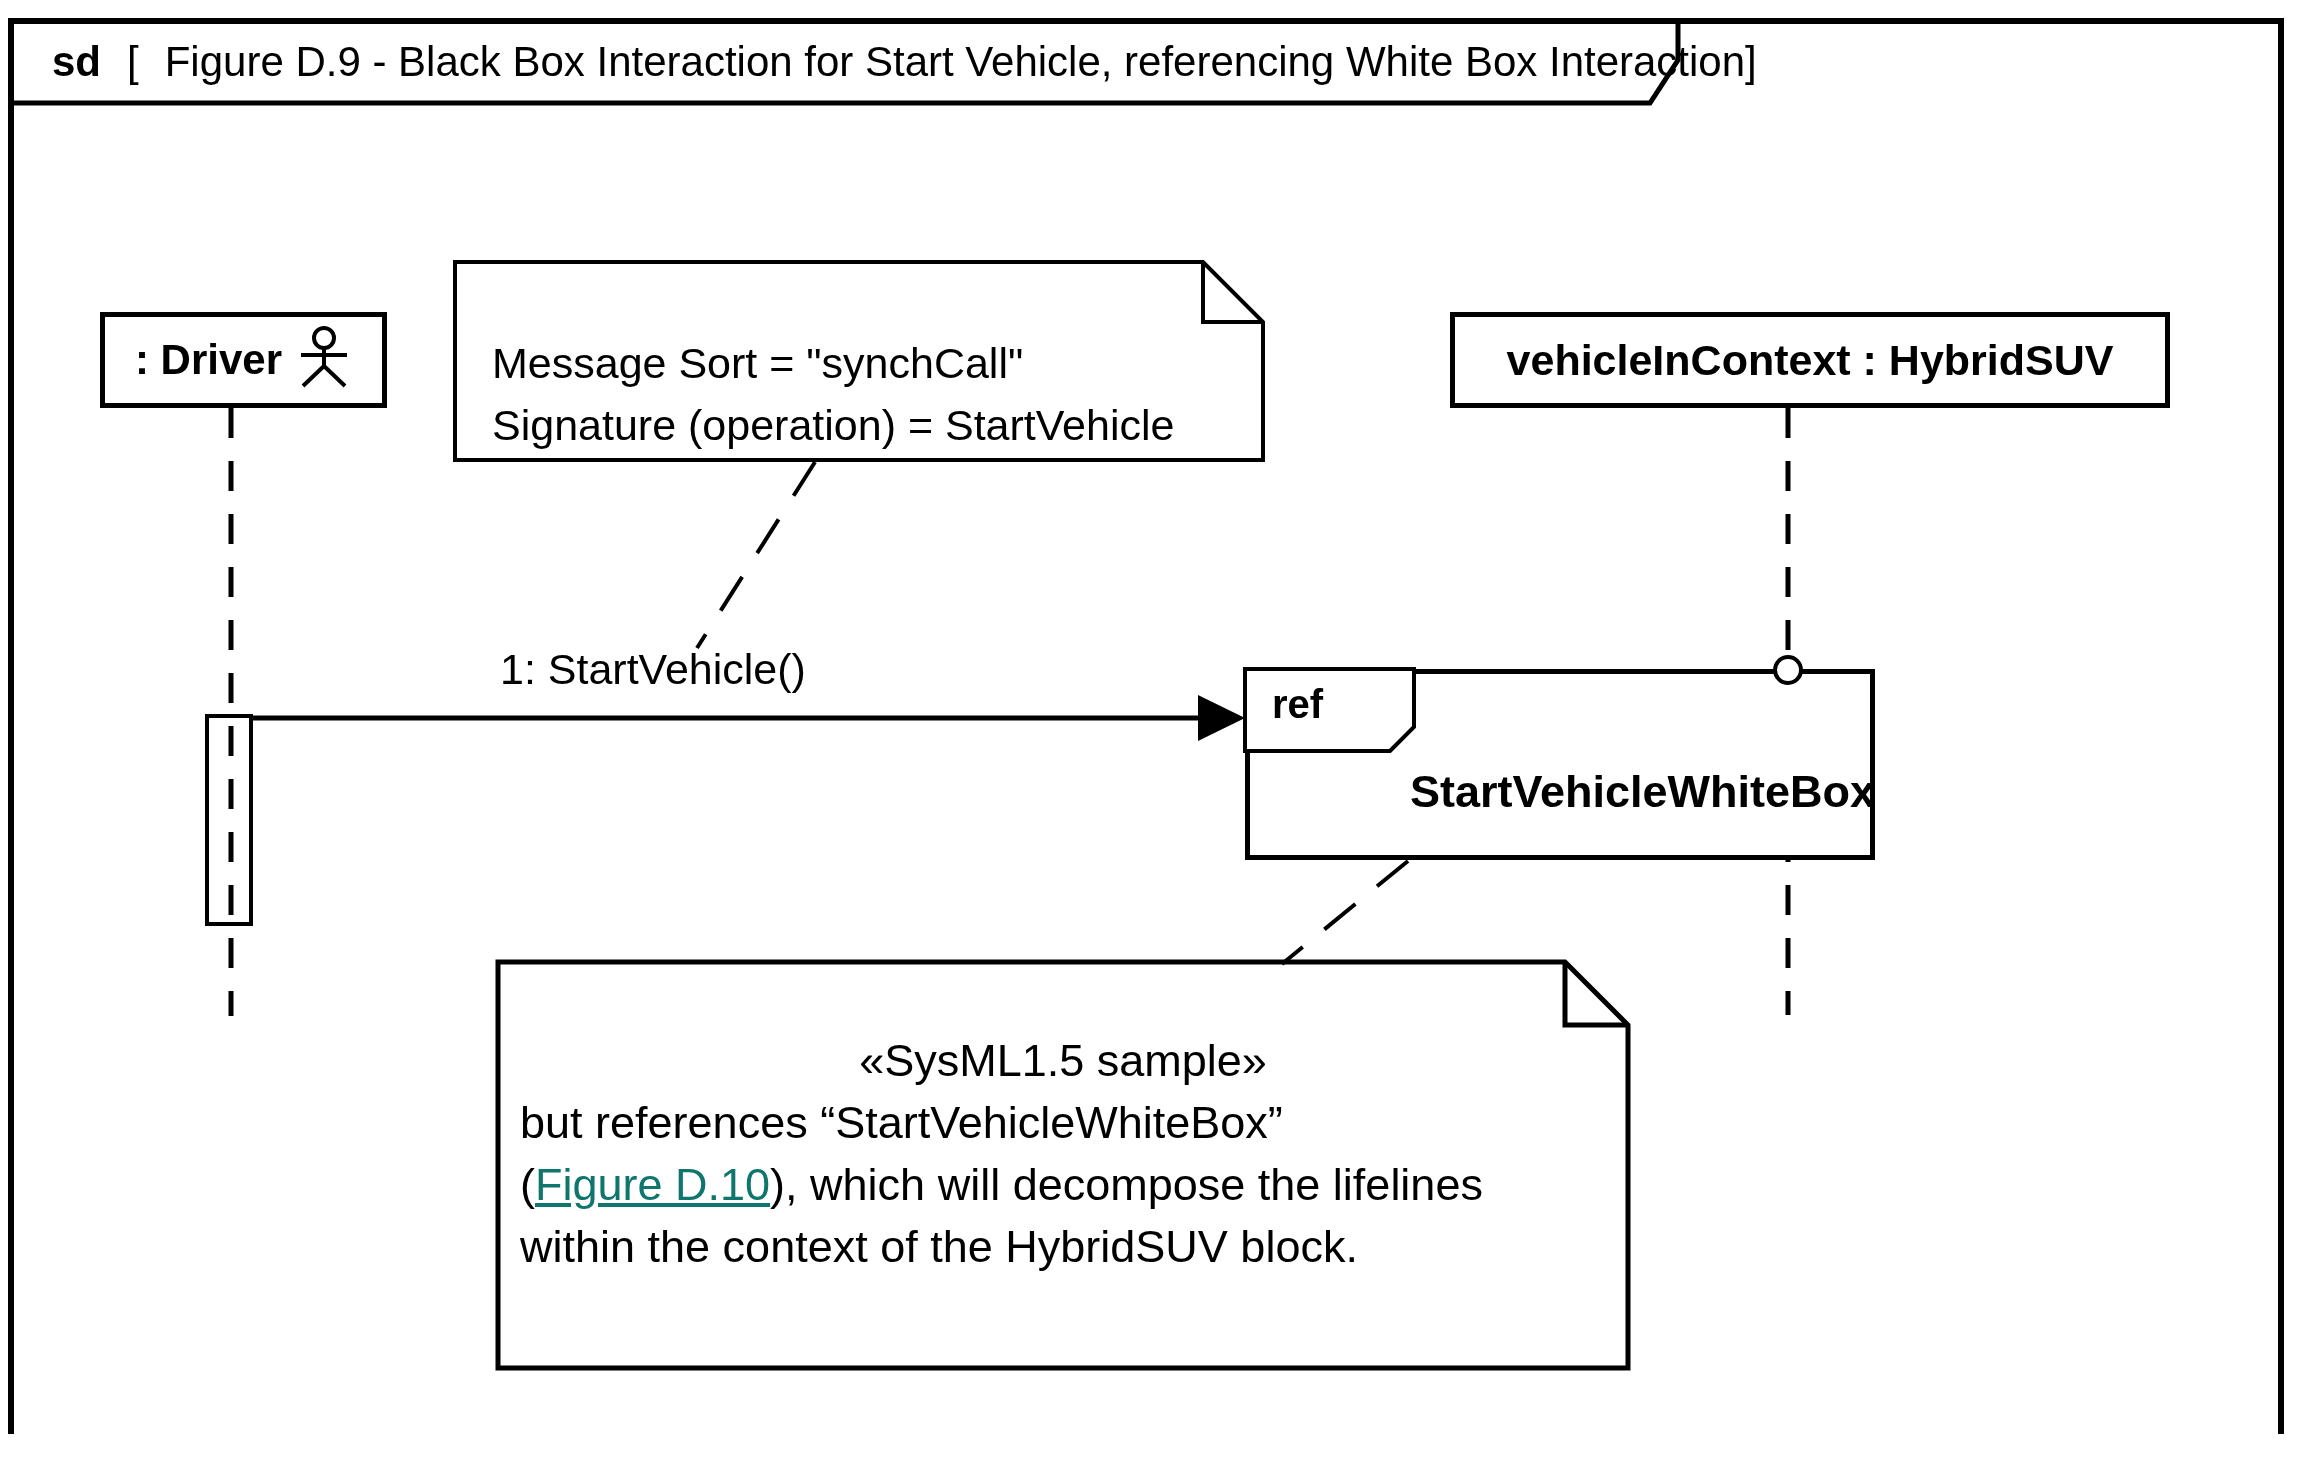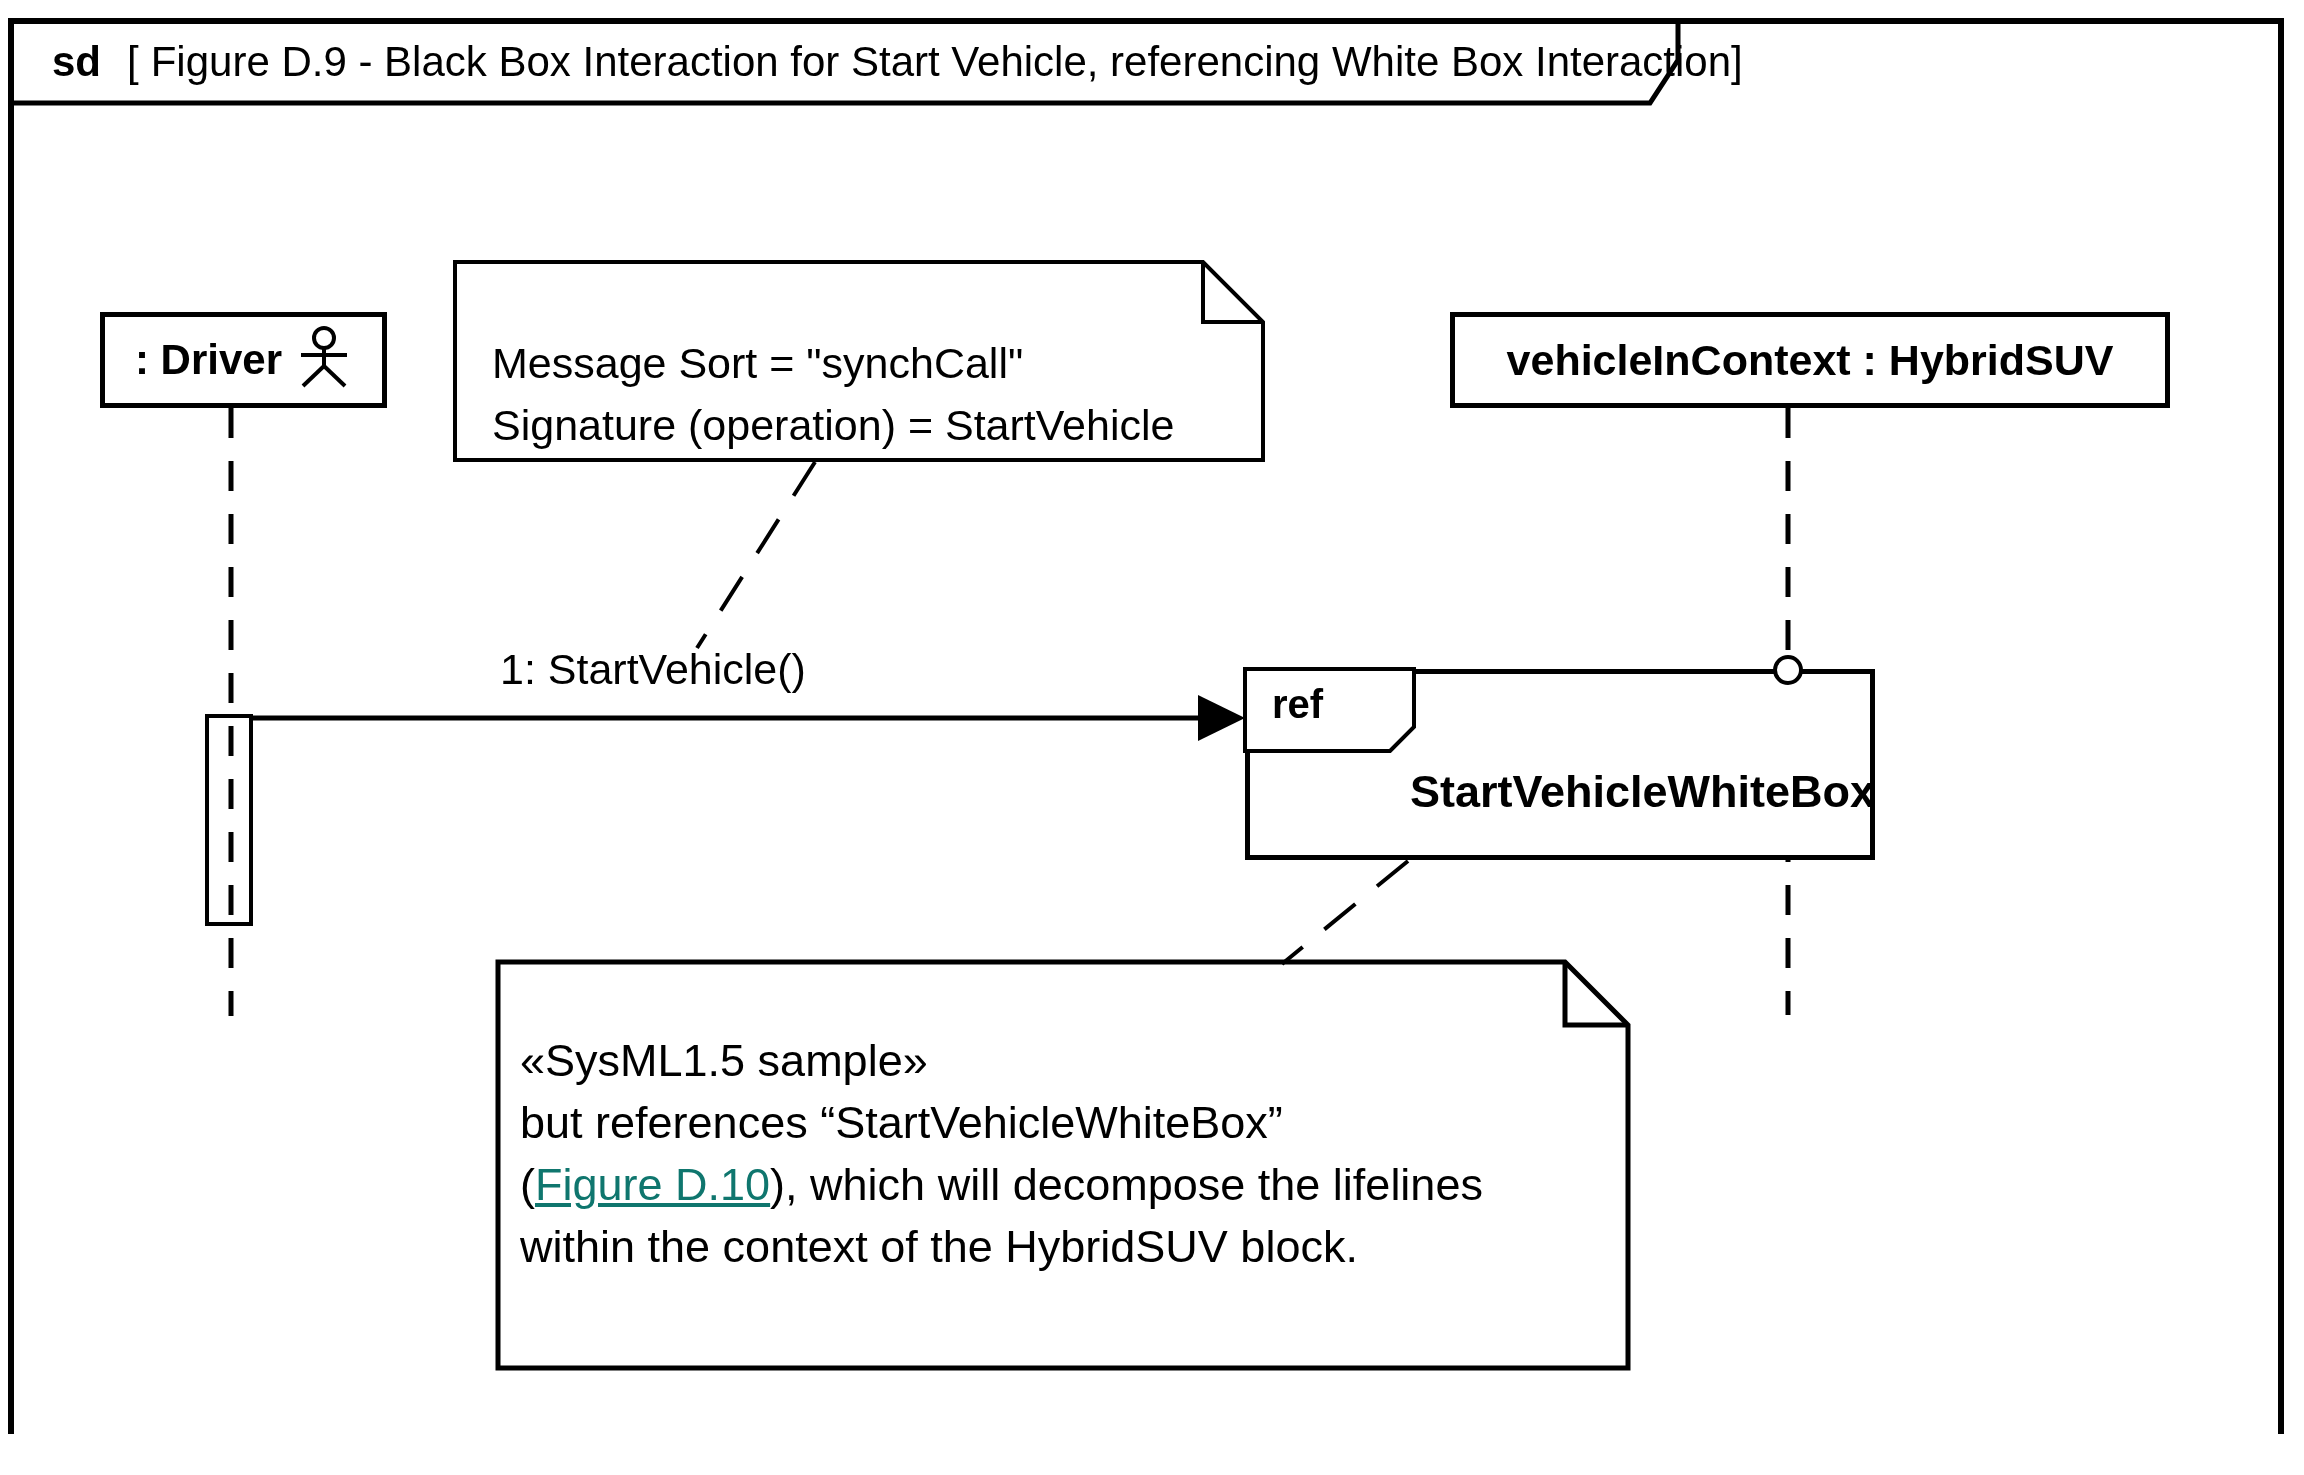--- a/index.html
+++ b/index.html
@@ -6,37 +6,37 @@
   #stage{position:relative;width:2304px;height:1434px;background:#fff;overflow:hidden;
          font-family:"Liberation Sans","DejaVu Sans",sans-serif;color:#000;text-decoration:underline;}
   .abs{position:absolute;}
   #underlay{position:absolute;left:0;top:0;width:2304px;height:1475px;}
   .frame{left:8px;top:18px;width:2276px;height:1436px;border:6px solid #000;box-sizing:border-box;}
   .titlebar{left:8px;top:18px;width:1670px;height:88px;display:flex;align-items:center;
             font-size:42px;white-space:nowrap;}
   .kw{font-weight:bold;margin-left:44px;}
   .br{margin-left:26px;}
   .dicon{margin-left:12px;}
-  .ttl{text-align:center;}
+  .ttl{margin-left:14px;text-align:center;}
   .head{border:5px solid #000;background:#fff;box-sizing:border-box;display:flex;
         align-items:center;justify-content:center;font-weight:bold;white-space:nowrap;}
   .driver-head{left:100px;top:312px;width:287px;height:96px;font-size:42px;gap:14px;}
   .vehicle-head{left:1430px;top:312px;width:720px;height:96px;font-size:43px;margin-left:20px;}
   .msg-label{left:500px;top:645px;font-size:43px;white-space:nowrap;}
   .refbox{left:1245px;top:669px;width:630px;height:191px;border:5px solid #000;
           background:#fff;box-sizing:border-box;}
   .reftab{left:1243px;top:667px;width:176px;height:92px;}
   .reflabel{left:1272px;top:682px;font-size:40px;font-weight:bold;}
   .refname{left:1245px;top:766px;width:630px;text-align:right;font-size:45px;font-weight:bold;}
   .lifeline-circle{left:1773px;top:655px;width:30px;height:30px;border:4px solid #000;
                    border-radius:50%;background:#fff;box-sizing:border-box;}
   .note1-text{left:492px;top:332px;font-size:43px;line-height:62px;white-space:nowrap;}
   .note2-text{left:498px;top:1030px;width:1130px;box-sizing:border-box;padding:0 22px;
               font-size:45px;line-height:62px;}
-  .note2-stereo{text-align:left;}
+  .note2-stereo{text-align:center;}
   .link{color:#0f766e;text-decoration:underline;cursor:pointer;}
   .nw{white-space:nowrap;}
 </style>
 </head>
 <body>
 
 <div id="stage">
 
   <svg id="underlay" viewBox="0 0 2304 1475" xmlns="http://www.w3.org/2000/svg">
 

